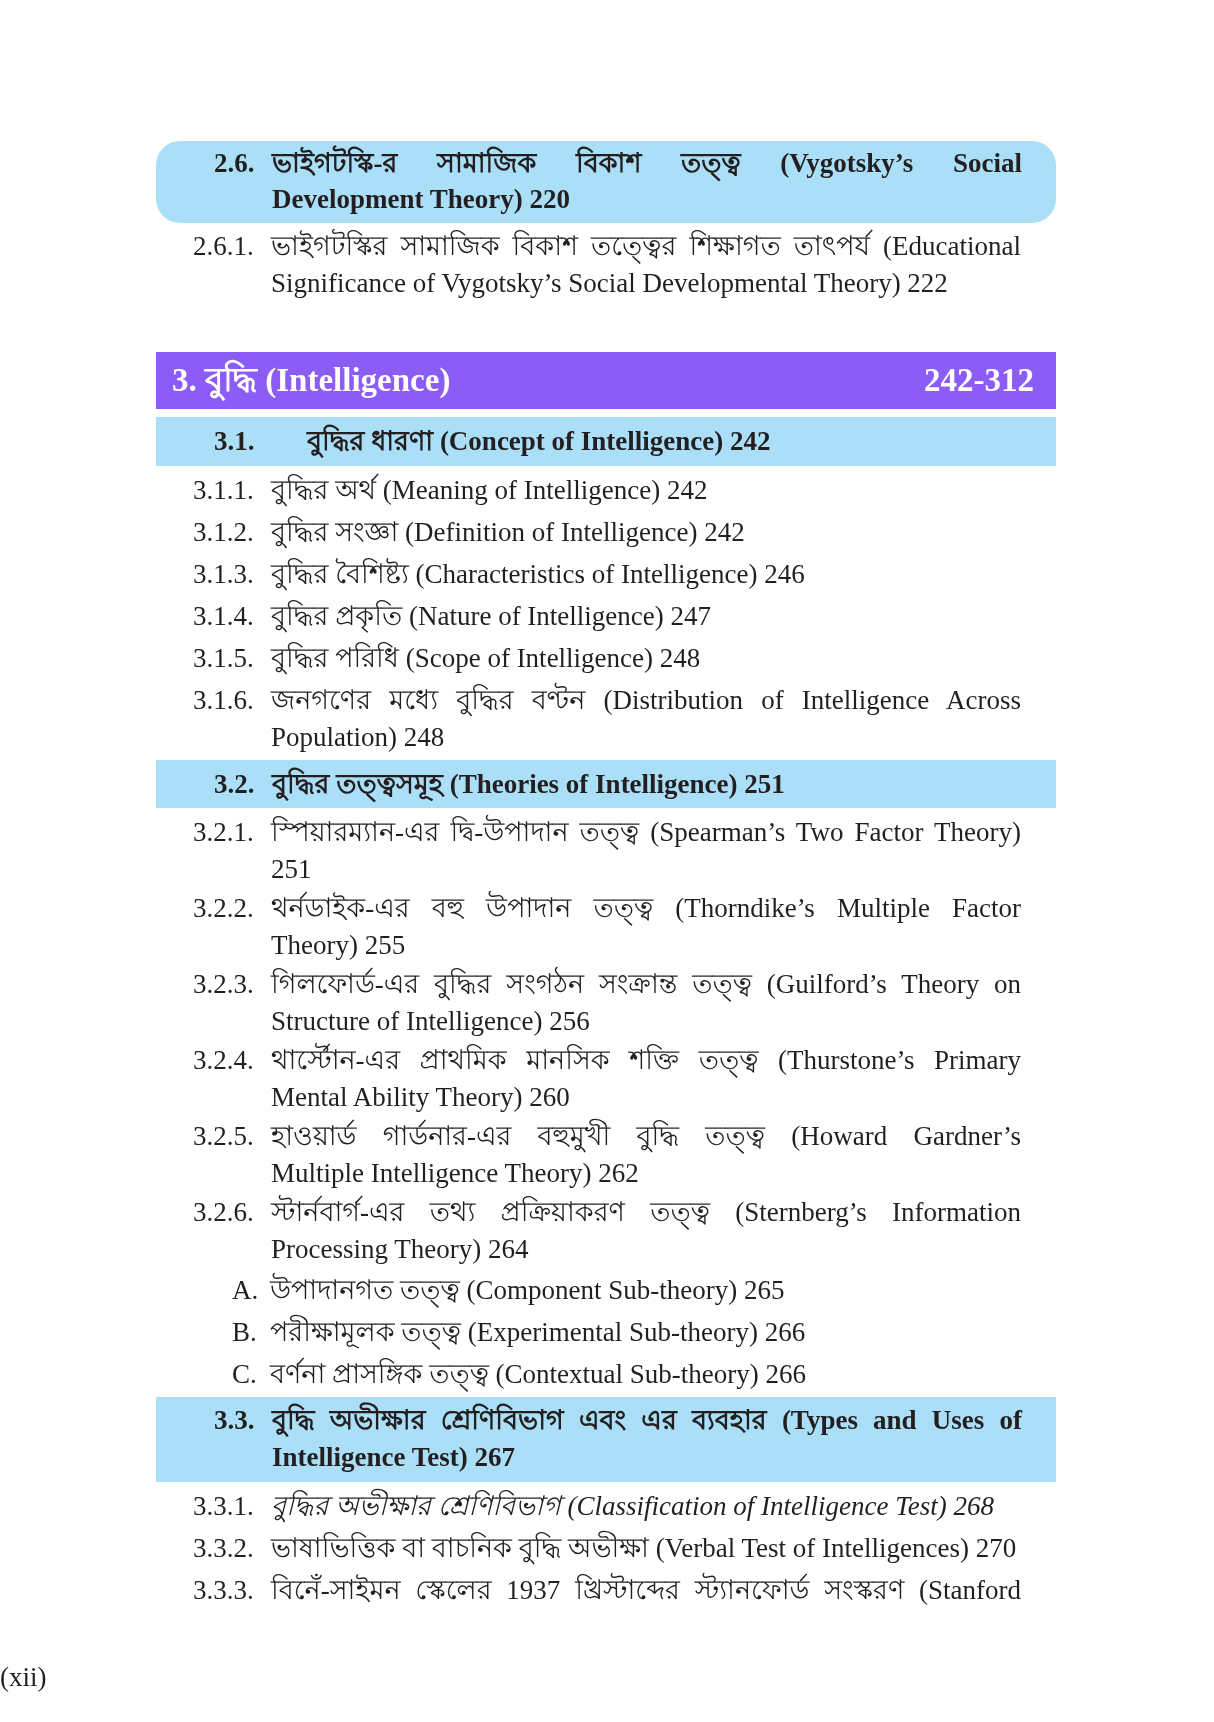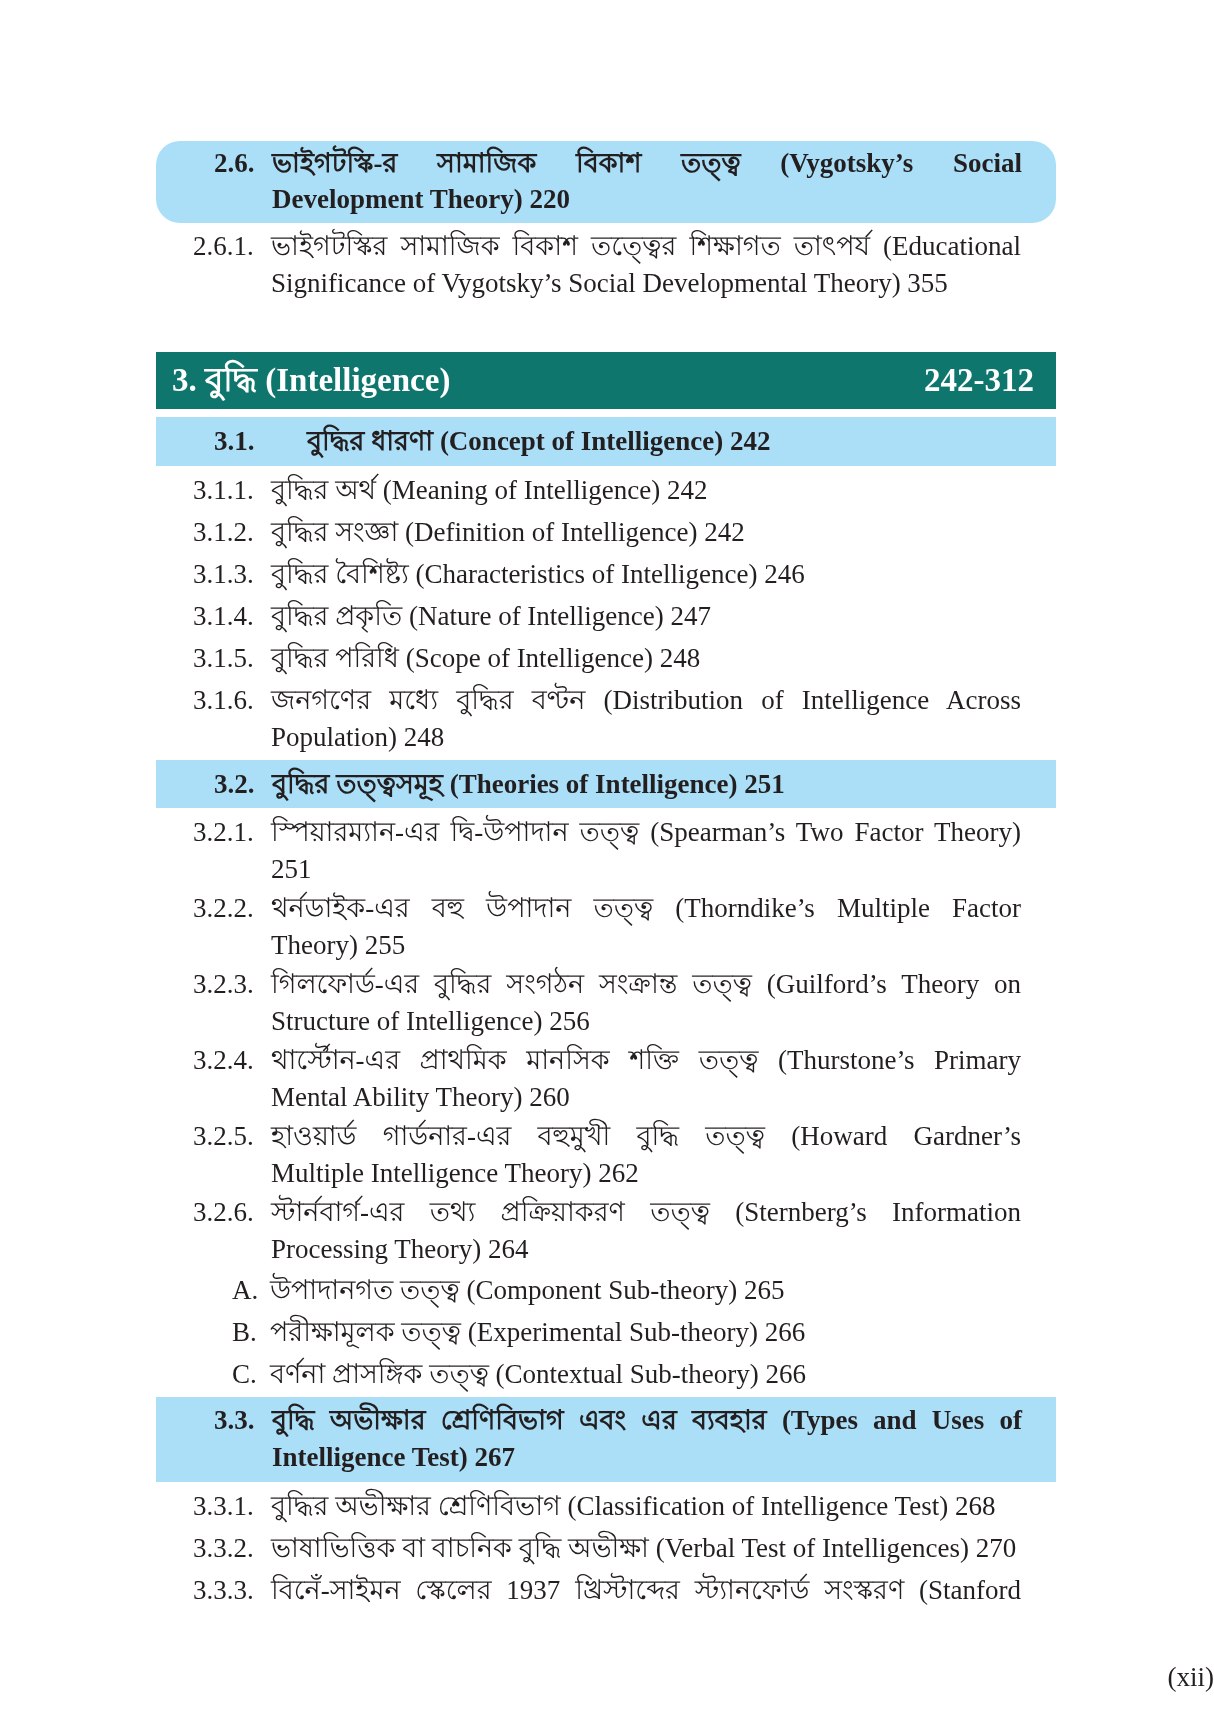--- a/index.html
+++ b/index.html
@@ -8,21 +8,21 @@
       font-family: "Liberation Serif", "DejaVu Serif", serif;
       color: #231f20;
     }
     .page { position: absolute; left: 0; top: 0; width: 1214px; height: 1722px; }
 
     .band {
       position: absolute; left: 156px; width: 900px;
       background: #abdff8;
       box-sizing: border-box;
     }
-    .band.chapter { background: #0f766e; color: #ffffff; }
+    .band.chapter { background: #8b5cf6; color: #ffffff; }
 
     .hd {
       position: absolute;
       font-weight: bold;
       font-size: 27px;
       line-height: 36px;
     }
     .hd .num { position: absolute; left: 0; top: 0; }
     .hd .txt { position: absolute; left: 58px; top: 0; width: 750px; text-align: justify; text-align-last: left; }
     .hd .txt.just1 { text-align-last: justify; }
@@ -44,40 +44,40 @@
     .chapter-row .title { position: absolute; left: 0; top: 0; }
     .chapter-row .pages { position: absolute; right: 0; top: 0; }
 
     .bullet-row { position: absolute; left: 248px; top: 306px; font-size: 27px; font-weight: bold; line-height: 36px; }
     .bullet-dot { display: inline-block; width: 12px; height: 12px; border-radius: 50%; background: #231f20; margin-right: 10px; vertical-align: middle; position: relative; top: -2px; }
 
     .sub-entry { position: absolute; font-size: 27px; line-height: 37px; }
     .sub-entry .num { position: absolute; left: 0; top: 0; }
     .sub-entry .txt { position: absolute; left: 38px; top: 0; white-space: nowrap; }
 
-    .folio { position: absolute; left: 0; width: 1214px; top: 1662px; text-align: right; font-size: 27px; }
+    .folio { position: absolute; left: 0; width: 1214px; top: 1662px; text-align: left; font-size: 27px; }
   </style>
 </head>
 <body>
 
 <div class="page">
 
   <div class="band" style="top:141px;height:82px;border-radius:24px;">
     <div class="hd" style="left:58px;top:4px;width:810px;">
       <span class="num">2.6.</span>
       <span class="txt just1" style="white-space:nowrap;">ভাইগটস্কি-র সামাজিক বিকাশ তত্ত্ব (Vygotsky’s Social</span>
       <span class="txt" style="top:36px;">Development Theory) 220</span>
     </div>
   </div>
 
   <div class="entry" style="left:193px;top:228px;">
     <span class="num">2.6.1.</span>
     <span class="txt">
       <span class="l">ভাইগটস্কির সামাজিক বিকাশ তত্ত্বের শিক্ষাগত তাৎপর্য (Educational</span>
-      <span class="l last">Significance of Vygotsky’s Social Developmental Theory) 355</span>
+      <span class="l last">Significance of Vygotsky’s Social Developmental Theory) 222</span>
     </span>
   </div>
 
 
   <div class="band chapter" style="top:352px;height:57px;">
     <div class="chapter-row">
       <span class="title">3. বুদ্ধি (Intelligence)</span>
       <span class="pages">242-312</span>
     </div>
   </div>
@@ -193,21 +193,21 @@
   <div class="band" style="top:1397px;height:85px;">
     <div class="hd" style="left:58px;top:5px;width:810px;">
       <span class="num">3.3.</span>
       <span class="txt just1" style="white-space:nowrap;">বুদ্ধি অভীক্ষার শ্রেণিবিভাগ এবং এর ব্যবহার (Types and Uses of</span>
       <span class="txt" style="top:37px;">Intelligence Test) 267</span>
     </div>
   </div>
 
   <div class="entry" style="left:193px;top:1488px;">
     <span class="num">3.3.1.</span>
-    <span class="txt" style="width:790px;">
+    <span class="txt" style="width:790px;font-style:italic;">
         <span class="l last">বুদ্ধির অভীক্ষার শ্রেণিবিভাগ (Classification of Intelligence Test) 268</span>
       </span>
   </div>
   <div class="entry" style="left:193px;top:1530px;">
     <span class="num">3.3.2.</span>
     <span class="txt" style="width:790px;">
         <span class="l last">ভাষাভিত্তিক বা বাচনিক বুদ্ধি অভীক্ষা (Verbal Test of Intelligences) 270</span>
       </span>
   </div>
   <div class="entry" style="left:193px;top:1572px;">

